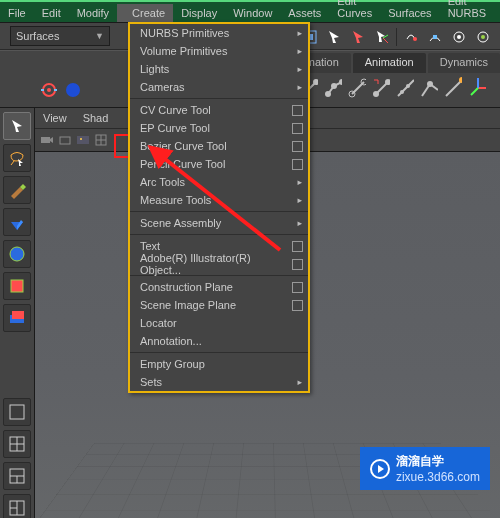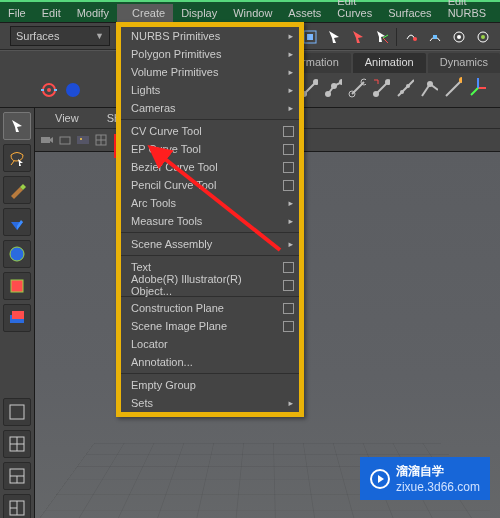--- a/index.html
+++ b/index.html
@@ -15,45 +15,45 @@
   .stab { padding: 3px 12px; background: #3a3a3a; color: #bbb; border-radius: 2px 2px 0 0; margin-top: 2px; }
   .stab.active { background: #303030; color: #ddd; }
   .shelf { display: flex; align-items: center; background: #444444; height: 34px; border-bottom: 1px solid #1a1a1a; padding-left: 38px; gap: 4px; }
   .main { display: flex; height: 414px; }
   .toolbox { width: 34px; background: #444444; border-right: 1px solid #1a1a1a; padding-top: 4px; display: flex; flex-direction: column; align-items: center; gap: 4px; }
   .tbbtn { width: 26px; height: 26px; background: #3b3b3b; border: 1px solid #2a2a2a; display: flex; align-items: center; justify-content: center; border-radius: 2px; }
   .tbbtn.sel { background: #555; border-color: #777; }
   .tool-gap { flex: 1; }
   .viewport-area { flex: 1; position: relative; background: #5f6165; }
   .panel-bar { display: flex; align-items: center; background: #444444; height: 20px; border-bottom: 1px solid #2a2a2a; }
-  .panel-bar .pm { padding: 2px 8px; color: #ccc; margin-left: 12px; }
+  .panel-bar .pm { padding: 2px 8px; color: #ccc; }
   .panel-ico-row { display: flex; align-items: center; background: #444444; height: 22px; border-bottom: 1px solid #1a1a1a; padding: 0 4px; gap: 2px; }
   .pico { width: 16px; height: 16px; display: flex; align-items: center; justify-content: center; }
   .vp3d { position: relative; height: 372px; background: linear-gradient(#5b5d61, #5f6165 60%, #656769); overflow: hidden; }
   .grid { position: absolute; left: 0; right: 0; bottom: 0; height: 230px; background:
       linear-gradient(to right, rgba(0,0,0,.12) 1px, transparent 1px) 0 0 / 40px 100%,
       linear-gradient(rgba(0,0,0,.12) 1px, transparent 1px) 0 0 / 100% 40px;
       transform: perspective(600px) rotateX(62deg); transform-origin: bottom; opacity: .6; }
 
   
-  .dropdown { position: absolute; left: 116px; top: 22px; width: 178px; background: #444444; border: 5px solid #eab308; box-shadow: 2px 2px 4px rgba(0,0,0,.4); z-index: 50; }
+  .dropdown { position: absolute; left: 128px; top: 22px; width: 178px; background: #444444; border: 2px solid #eab308; box-shadow: 2px 2px 4px rgba(0,0,0,.4); z-index: 50; }
   .ditem { position: relative; display: flex; align-items: center; height: 18px; padding: 0 18px 0 10px; color: #ccc; }
   .ditem.sub::after { content: '\25B8'; position: absolute; right: 6px; font-size: 9px; color: #bbb; }
   .ditem.box::after { content: ''; position: absolute; right: 5px; top: 4px; width: 9px; height: 9px; border: 1px solid #999; }
   .sep { height: 1px; background: #2e2e2e; margin: 2px 0; }
   .hl-box { position: absolute; border: 2px solid #ff1e1e; pointer-events: none; }
 
   
   .arrow { position: absolute; z-index: 60; pointer-events: none; }
 
   
   .top-right-row { position: absolute; display: flex; gap: 4px; align-items: center; }
 
   
-  .wm { position: absolute; right: 10px; bottom: 22px; background: #1766d8; color: #fff; padding: 6px 10px; display: flex; align-items: center; gap: 6px; font-size: 12px; }
+  .wm { position: absolute; right: 10px; bottom: 32px; background: #1766d8; color: #fff; padding: 6px 10px; display: flex; align-items: center; gap: 6px; font-size: 12px; }
   .wm small { display: block; font-size: 12px; color: #cfe1ff; }
 
   svg { display: block; }
 </style>
 </head>
 <body>
 
 <div class="top-hl"></div>
 
 <div class="menubar">
@@ -390,21 +390,20 @@
       <div>
         <div style="font-weight:bold">溜溜自学</div>
         <small>zixue.3d66.com</small>
       </div>
     </div>
   </div>
 </div>
 
 <div class="dropdown" id="dd">
     <div class="ditem sub">NURBS Primitives</div>
-    <div class="ditem sub">Polygon Primitives</div>
     <div class="ditem sub">Volume Primitives</div>
     <div class="ditem sub">Lights</div>
     <div class="ditem sub">Cameras</div>
     <div class="sep"></div>
     <div class="ditem box">CV Curve Tool</div>
     <div class="ditem box">EP Curve Tool</div>
     <div class="ditem box">Bezier Curve Tool</div>
     <div class="ditem box">Pencil Curve Tool</div>
     <div class="ditem sub">Arc Tools</div>
     <div class="ditem sub">Measure Tools</div>

